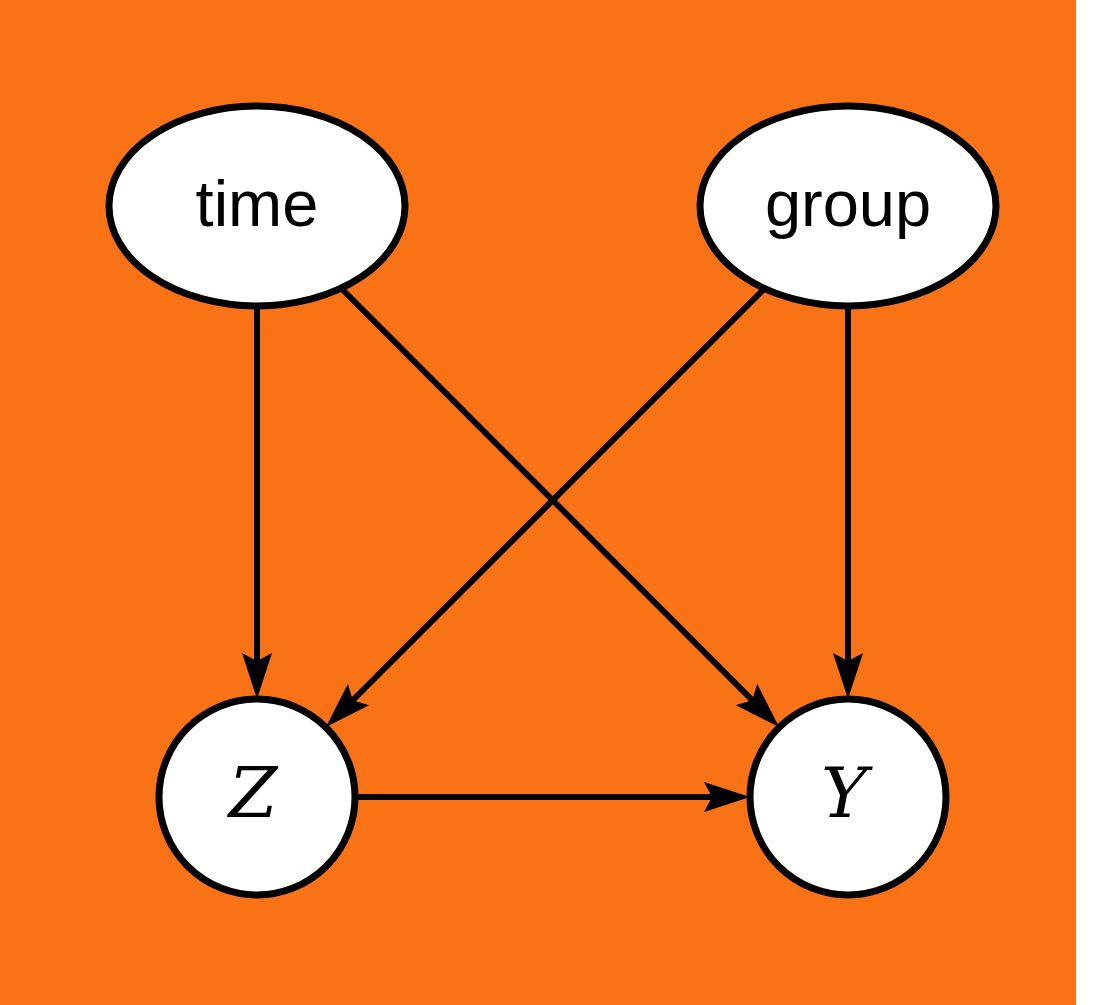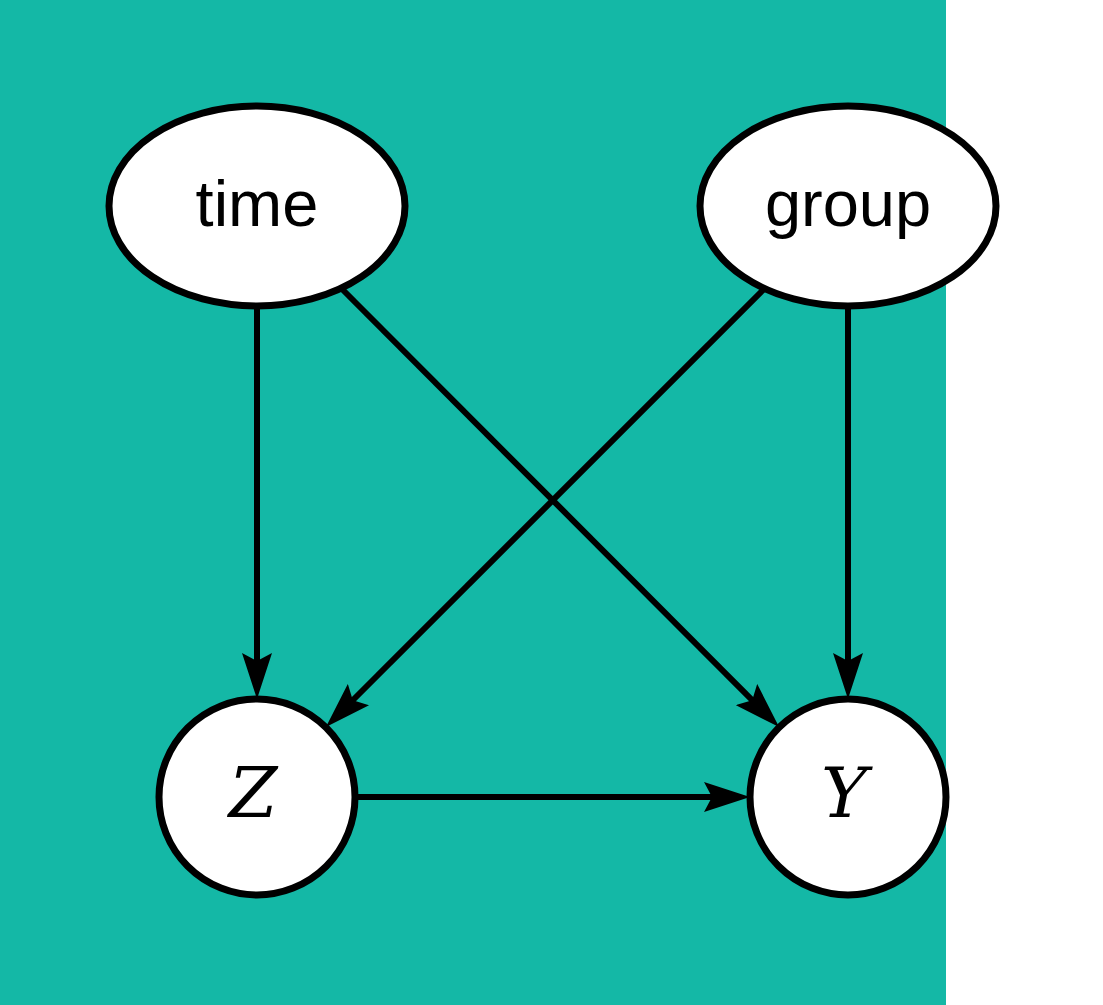--- a/index.html
+++ b/index.html
@@ -5,23 +5,23 @@
   html, body {
     margin: 0;
     padding: 0;
     background: #ffffff;
     width: 1103px;
     height: 1005px;
     overflow: hidden;
   }
   .canvas {
     position: relative;
-    width: 946px;
+    width: 1076px;
     height: 1005px;
-    background: #14b8a6;
+    background: #f97316;
   }
   svg { display: block; }
   .node-shape {
     fill: #ffffff;
     stroke: #000000;
     stroke-width: 7;
   }
   .edge-line {
     stroke: #000000;
     stroke-width: 6;

